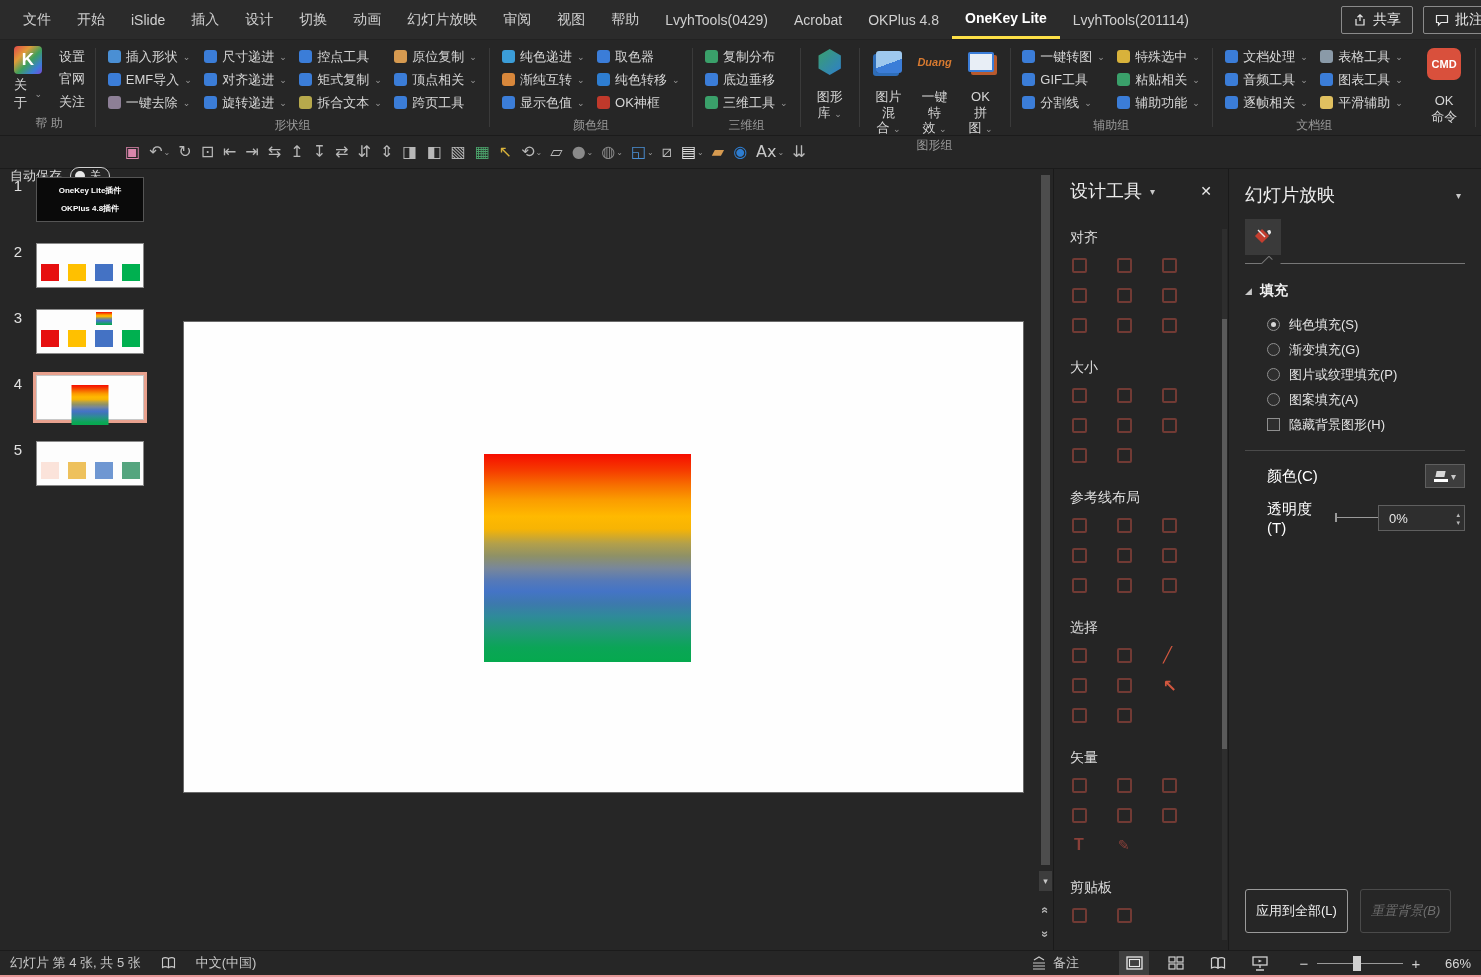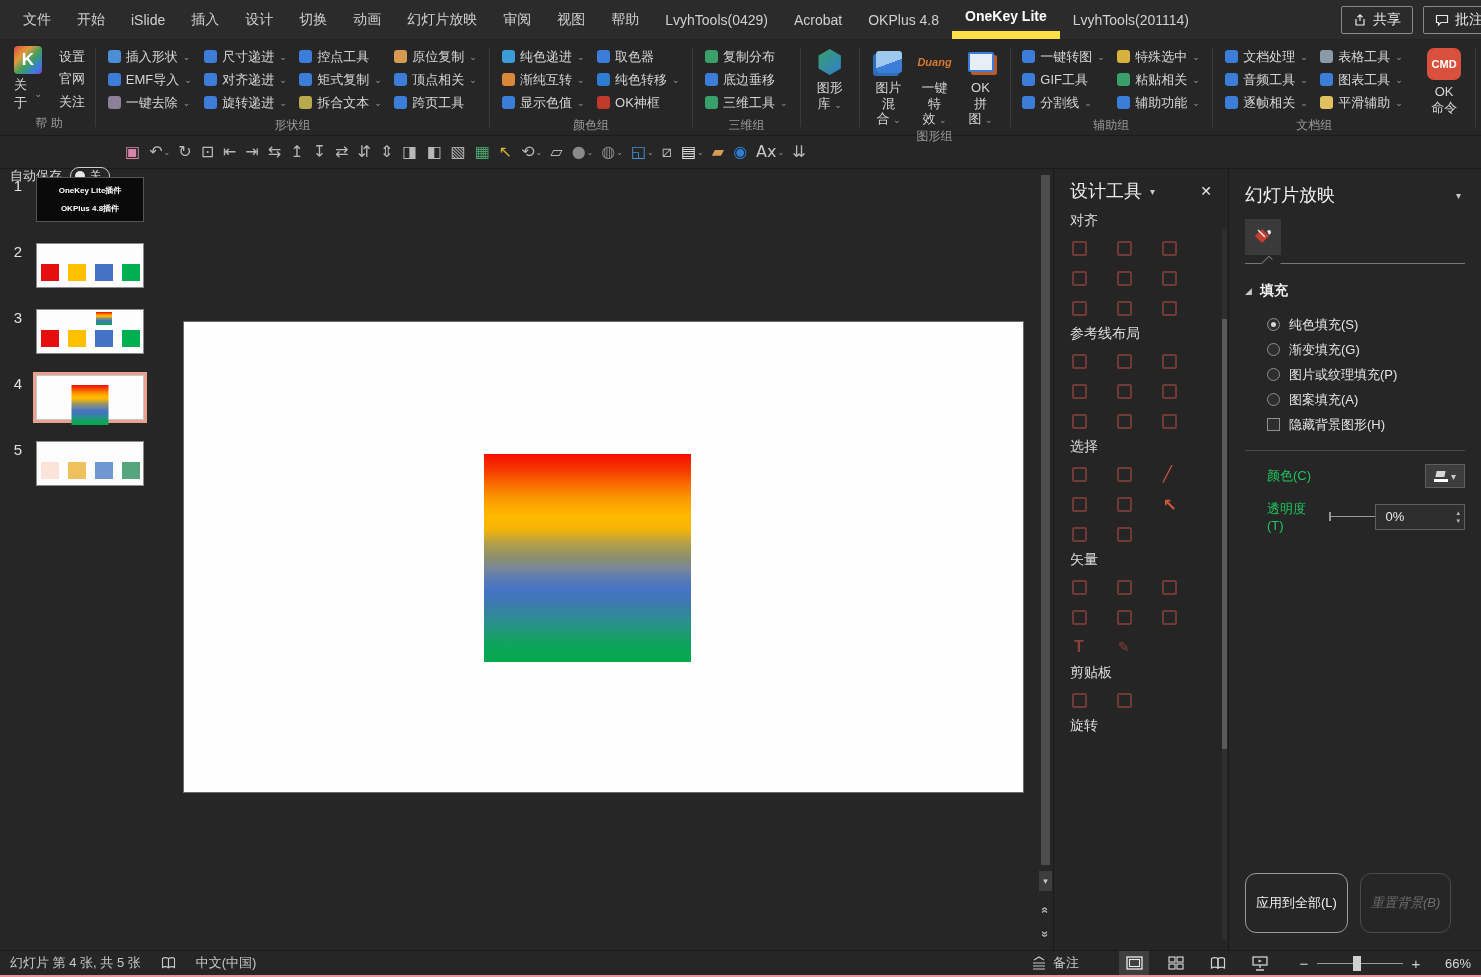--- a/index.html
+++ b/index.html
@@ -3,21 +3,21 @@
 <meta charset="utf-8">
 <style>
   *{box-sizing:border-box;margin:0;padding:0;}
   html,body{width:1481px;height:977px;overflow:hidden;}
   body{background:#262626;font-family:"Liberation Sans","DejaVu Sans",sans-serif;color:#d6d6d6;font-size:13px;}
 
   
   .menubar{height:40px;background:#2b2b2b;display:flex;align-items:stretch;padding-left:10px;border-bottom:1px solid #222;}
   .mi{display:flex;align-items:center;padding:0 13px;font-size:14px;color:#d0d0d0;cursor:default;white-space:nowrap;}
   .menu-items{display:flex;}
-  .menu-items .mi:nth-child(15){color:#fff;font-weight:bold;border-bottom:8px solid #fde047;}
+  .menu-items .mi:nth-child(15){color:#fff;font-weight:bold;border-bottom:3px solid #fde047;}
   .mb-right{margin-left:auto;display:flex;align-items:center;gap:10px;padding-right:0;margin-right:-14px;}
   .mb-btn{display:flex;align-items:center;gap:6px;border:1px solid #8a8a8a;border-radius:2px;padding:4px 11px;font-size:14px;color:#e8e8e8;white-space:nowrap;}
 
   
   .ribbon{height:96px;background:#262626;display:flex;align-items:stretch;padding:0 4px;border-bottom:1px solid #1b1b1b;}
   .rdiv{width:1px;background:#3a3a3a;margin:8px 1px;}
   .rgroup{display:flex;flex-direction:column;}
   .g-body{flex:1;display:flex;gap:2px;padding:3px 6px 0 6px;}
   .g-label{text-align:center;font-size:12px;color:#9a9a9a;padding:1px 0 5px;white-space:nowrap;}
   .rcol{display:flex;flex-direction:column;justify-content:space-between;padding:2px 0 2px;}
@@ -25,21 +25,21 @@
   .ricon{width:13px;height:13px;border-radius:3px;flex:none;}
   .rlabel{font-size:13px;color:#d6d6d6;}
   .rdd{font-size:9px;color:#9a9a9a;width:8px;}
   
   .help-body{display:flex;gap:8px;padding:4px 4px 0 6px;flex:1;}
   .about{display:flex;flex-direction:column;align-items:center;justify-content:flex-start;gap:2px;padding:2px 4px;}
   .klogo{width:28px;height:28px;border-radius:4px;background:linear-gradient(135deg,#e04747 0%,#e09b3a 30%,#3fa05c 55%,#3b7dd8 80%,#7a4ad8 100%);color:#fff;font-weight:bold;font-size:17px;display:flex;align-items:center;justify-content:center;}
   .help-links{display:flex;flex-direction:column;justify-content:space-between;padding:2px 0;}
   .help-links .ritem{height:21px;}
   
-  .rbig{display:flex;flex-direction:column;align-items:center;justify-content:flex-start;gap:4px;padding:5px 7px 0;}
+  .rbig{display:flex;flex-direction:column;align-items:center;justify-content:flex-start;gap:13px;padding:5px 7px 0;}
   .bicon{width:30px;height:28px;display:flex;align-items:center;justify-content:center;}
   .blabel{font-size:13px;text-align:center;line-height:1.2;}
   .blabel .bt{white-space:pre-line;}
   .bdd{font-size:9px;color:#9a9a9a;}
   .hexagon{width:26px;height:26px;background:linear-gradient(135deg,#3aa06a,#2e7dd0);clip-path:polygon(50% 0,93% 25%,93% 75%,50% 100%,7% 75%,7% 25%);}
   .photos{width:26px;height:22px;background:linear-gradient(160deg,#9ec8ee 0 55%,#3b7dd8 55%);border-radius:3px;box-shadow:-3px 3px 0 #2e6db8;}
   .duang{color:#d87a30;font-size:11px;font-style:italic;font-weight:bold;}
   .collage{width:26px;height:20px;background:#e8eef6;border:2px solid #3b7dd8;border-radius:2px;box-shadow:3px 3px 0 #b85a2e;}
   .cmdicon{width:34px;height:32px;background:#d9503c;border-radius:7px;color:#fff;font-weight:bold;font-size:11px;display:flex;align-items:center;justify-content:center;}
 
@@ -81,21 +81,21 @@
   .vprev{top:728px;}
   .vnext{top:752px;}
   .rot{display:inline-block;transform:rotate(90deg);font-weight:bold;}
 
   
   .dpanel{width:175px;flex:none;background:#252525;border-left:1px solid #1a1a1a;padding:10px 0 0 16px;position:relative;overflow:hidden;}
   .dhead{display:flex;align-items:center;gap:8px;margin-bottom:4px;}
   .dtitle{font-size:18px;color:#ececec;}
   .dcaret{font-size:10px;color:#c8c8c8;}
   .dclose{margin-left:auto;margin-right:16px;font-size:14px;color:#e8e8e8;font-weight:bold;}
-  .dts{margin-top:9px;}
+  .dts{margin-top:26px;}
   .dts-title{font-size:14px;color:#dcdcdc;}
   .dt-grid{display:grid;grid-template-columns:repeat(3,17px);column-gap:28px;row-gap:15px;margin:11px 2px 0 2px;}
   .dt-ic{width:15px;height:15px;border:2px solid #713a34;border-radius:2px;position:relative;}
   .sec-select .dt-ic:nth-child(3),.sec-select .dt-ic:nth-child(6),
   .sec-vector .dt-ic:nth-child(7),.sec-vector .dt-ic:nth-child(8){border:none;}
   .sec-select .dt-ic:nth-child(3)::after{content:"╱";color:#d2573f;font-size:15px;font-weight:bold;position:absolute;left:1px;top:-2px;}
   .sec-select .dt-ic:nth-child(6)::after{content:"↖";color:#d2573f;font-size:17px;font-weight:bold;position:absolute;left:1px;top:-3px;transform:scaleX(-1) rotate(90deg);}
   .sec-vector .dt-ic:nth-child(7)::after{content:"T";color:#8a4039;font-size:16px;font-weight:bold;position:absolute;left:2px;top:-2px;}
   .sec-vector .dt-ic:nth-child(8)::after{content:"✎";color:#8a4039;font-size:14px;position:absolute;left:1px;top:-1px;}
   .dscroll{position:absolute;right:1px;top:60px;bottom:10px;width:5px;background:#2e2e2e;}
@@ -116,34 +116,34 @@
   .tri{font-size:9px;color:#c8c8c8;}
   .filltitle{font-size:14px;font-weight:bold;color:#f0f0f0;}
   .fopts{margin-top:12px;margin-left:22px;}
   .fopt{display:flex;align-items:center;gap:9px;height:25px;}
   .radio{width:13px;height:13px;border:1px solid #8f8f8f;border-radius:50%;background:#2e2e2e;position:relative;flex:none;}
   .radio.checked::after{content:"";position:absolute;left:3px;top:3px;width:5px;height:5px;border-radius:50%;background:#d8d8d8;}
   .checkbox{width:13px;height:13px;border:1px solid #8f8f8f;background:#2e2e2e;flex:none;}
   .folabel{font-size:13px;color:#e4e4e4;white-space:nowrap;}
   .fdivider{border-top:1px solid #4a4a4a;margin:13px 0 0;}
   .crow{display:flex;align-items:center;margin-top:13px;margin-left:22px;}
-  .clabel{font-size:13px;color:#22c55e;}
+  .clabel{font-size:15px;color:#ffffff;}
   .cbtn{margin-left:auto;width:40px;height:24px;background:#3d3d3d;border:1px solid #5f5f5f;display:flex;align-items:center;justify-content:center;gap:3px;}
   .bucketbar{width:14px;height:11px;position:relative;}
   .bucketbar::before{content:"";position:absolute;left:2px;top:0;width:9px;height:6px;background:#d8d8d8;transform:skewX(-12deg);}
   .bucketbar::after{content:"";position:absolute;left:0;bottom:0;width:14px;height:3px;background:#fff;}
   .trow{display:flex;align-items:center;margin-top:12px;margin-left:22px;}
   .tslider{width:46px;height:14px;position:relative;margin-left:8px;}
   .tslider::before{content:"";position:absolute;left:0;top:6px;right:0;height:1px;background:#9a9a9a;}
   .tslider::after{content:"";position:absolute;left:0;top:2px;width:2px;height:9px;background:#9a9a9a;}
   .tbox{margin-left:auto;width:92px;height:26px;border:1px solid #5f5f5f;background:#2e2e2e;display:flex;align-items:center;padding:0 4px 0 10px;}
   .tval{font-size:13px;color:#e8e8e8;}
   .spin{margin-left:auto;display:flex;flex-direction:column;gap:1px;font-size:7px;color:#b8b8b8;line-height:1;}
   .fbtns{position:absolute;bottom:17px;left:16px;right:16px;display:flex;gap:12px;}
-  .fbtn{border:1px solid #9a9a9a;border-radius:11px;padding:20px 10px;font-size:13px;color:#f0f0f0;white-space:nowrap;text-align:center;}
+  .fbtn{border:1px solid #9a9a9a;border-radius:3px;padding:12px 10px;font-size:13px;color:#f0f0f0;white-space:nowrap;text-align:center;}
   .fbtn.disabled{border-color:#4a4a4a;color:#6e6e6e;font-style:italic;}
 
   
   .statusbar{height:27px;background:#262626;border-top:1px solid #1b1b1b;display:flex;align-items:center;padding:0 10px 2px 10px;position:relative;}
   .statusbar::after{content:"";position:absolute;left:0;bottom:0;width:100%;height:2px;background:#e59595;}
   .sbtext{font-size:13px;color:#c8c8c8;white-space:nowrap;}
   .sbitem{display:flex;align-items:center;gap:6px;margin-right:20px;}
   .sb-right{margin-left:auto;display:flex;align-items:center;gap:0;}
   .viewbtn{width:30px;height:24px;display:flex;align-items:center;justify-content:center;font-size:15px;color:#d0d0d0;}
   .viewbtn.active{background:#3f3f3f;}
@@ -722,20 +722,33 @@
           <span class="dt-ic"></span>
           <span class="dt-ic"></span>
           <span class="dt-ic"></span>
           <span class="dt-ic"></span>
           <span class="dt-ic"></span>
           <span class="dt-ic"></span>
           <span class="dt-ic"></span>
           <span class="dt-ic"></span>
         </div>
     </div>
+    <div class="dts sec-size">
+      <div class="dts-title">大小</div>
+      <div class="dt-grid">
+          <span class="dt-ic"></span>
+          <span class="dt-ic"></span>
+          <span class="dt-ic"></span>
+          <span class="dt-ic"></span>
+          <span class="dt-ic"></span>
+          <span class="dt-ic"></span>
+          <span class="dt-ic"></span>
+          <span class="dt-ic"></span>
+        </div>
+    </div>
     <div class="dts sec-guides">
       <div class="dts-title">参考线布局</div>
       <div class="dt-grid">
           <span class="dt-ic"></span>
           <span class="dt-ic"></span>
           <span class="dt-ic"></span>
           <span class="dt-ic"></span>
           <span class="dt-ic"></span>
           <span class="dt-ic"></span>
           <span class="dt-ic"></span>

